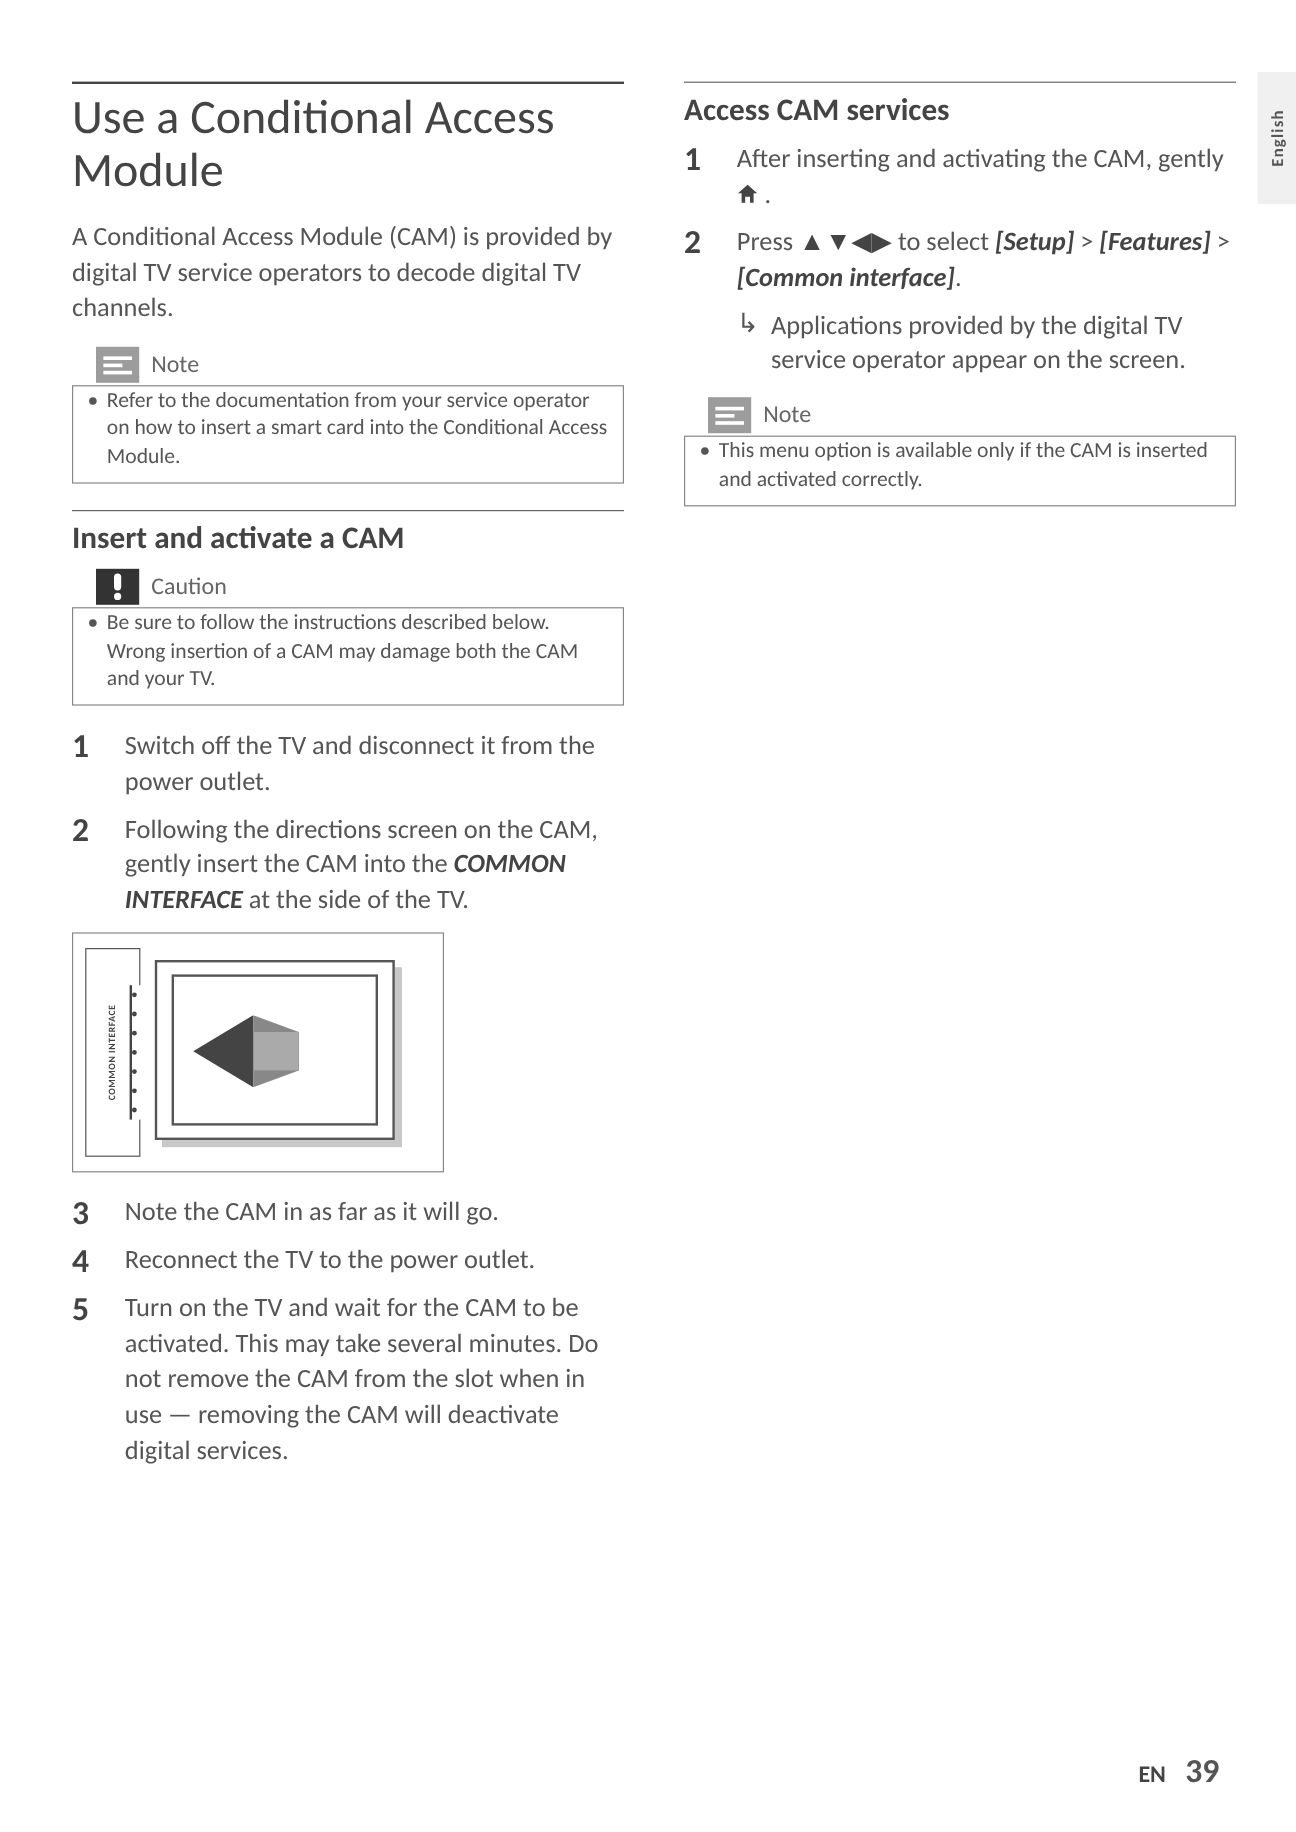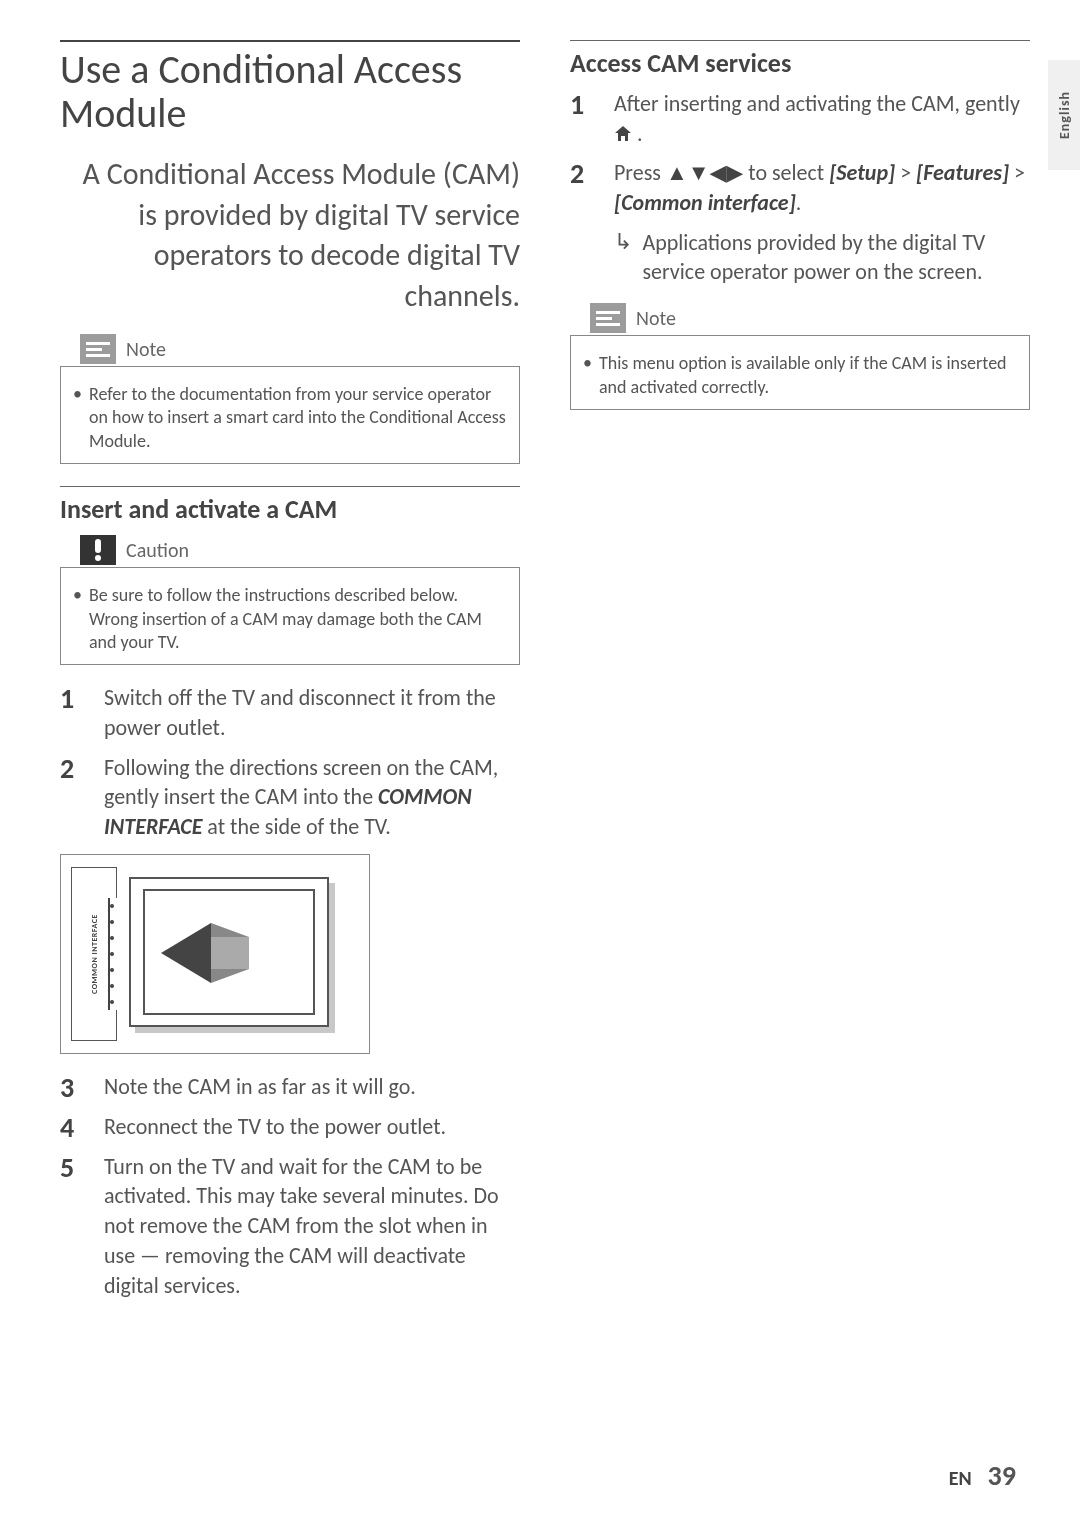--- a/index.html
+++ b/index.html
@@ -26,40 +26,39 @@
     transform: rotate(180deg);
     font-size: 14px;
     font-weight: 600;
     color: #555;
     letter-spacing: 1px;
   }
   .columns {
     display: flex;
     gap: 50px;
   }
-  .col { flex: 1; min-width: 0; }
+  .col { flex: 1; min-width: 0; margin-top: 28px; }
   .rule {
     border: none;
     border-top: 2.5px solid #444;
     margin-bottom: 6px;
   }
   h1 {
     font-size: 40px;
     font-weight: 400;
     line-height: 1.1;
     color: #444;
     margin-bottom: 18px;
   }
   .para {
-    font-size: 30px;
+    font-size: 22px;
     font-weight: 300;
     line-height: 1.35;
     margin-bottom: 18px;
     color: #555;
-    text-align: right;
   }
   .subrule {
     border: none;
     border-top: 1.5px solid #666;
     margin: 22px 0 6px 0;
   }
   h2 {
     font-size: 26px;
     font-weight: 700;
     color: #444;
@@ -83,21 +82,21 @@
     align-items: center;
     justify-content: center;
   }
   .callout-title {
     font-size: 20px;
     color: #666;
     font-weight: 400;
   }
   .callout-body {
     border: 1px solid #888;
-    padding: 16px 12px 10px 12px;
+    padding: 0 12px 10px 12px;
   }
   .callout-body ul { list-style: none; }
   .callout-body li {
     font-size: 18px;
     line-height: 1.3;
     color: #555;
     font-weight: 300;
     position: relative;
     padding-left: 16px;
   }
@@ -344,21 +343,21 @@
       </li>
       <li>
         <span class="step-num">2</span>
         <span class="step-body">
           <span>Press </span><span class="sym">▲▼◀▶</span><span> to select </span><span class="bold">[Setup]</span><span> &gt; </span><span class="bold">[Features]</span><span> &gt; </span><span class="bold">[Common interface]</span><span>.</span>
         </span>
       </li>
     </ol>
     <div class="result">
       <span class="result-arrow">↳</span>
-      <span class="result-text">Applications provided by the digital TV service operator power on the screen.</span>
+      <span class="result-text">Applications provided by the digital TV service operator appear on the screen.</span>
     </div>
 
     <div class="callout" style="margin-top:16px">
       <div class="callout-head">
         <div class="callout-icon">
           <svg width="24" height="20" viewBox="0 0 24 20">
             <rect x="0" y="3" width="24" height="3" fill="#fff"></rect>
             <rect x="0" y="9" width="16" height="3" fill="#fff"></rect>
             <rect x="0" y="15" width="24" height="3" fill="#fff"></rect>
           </svg>

